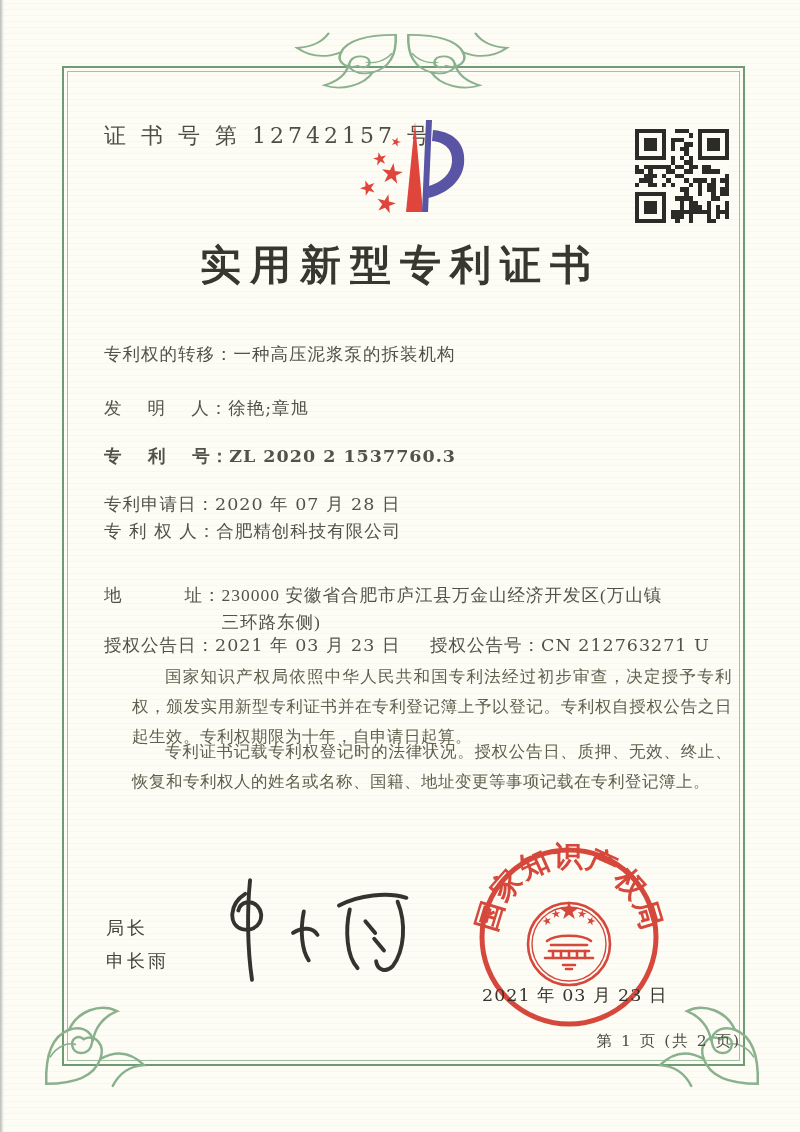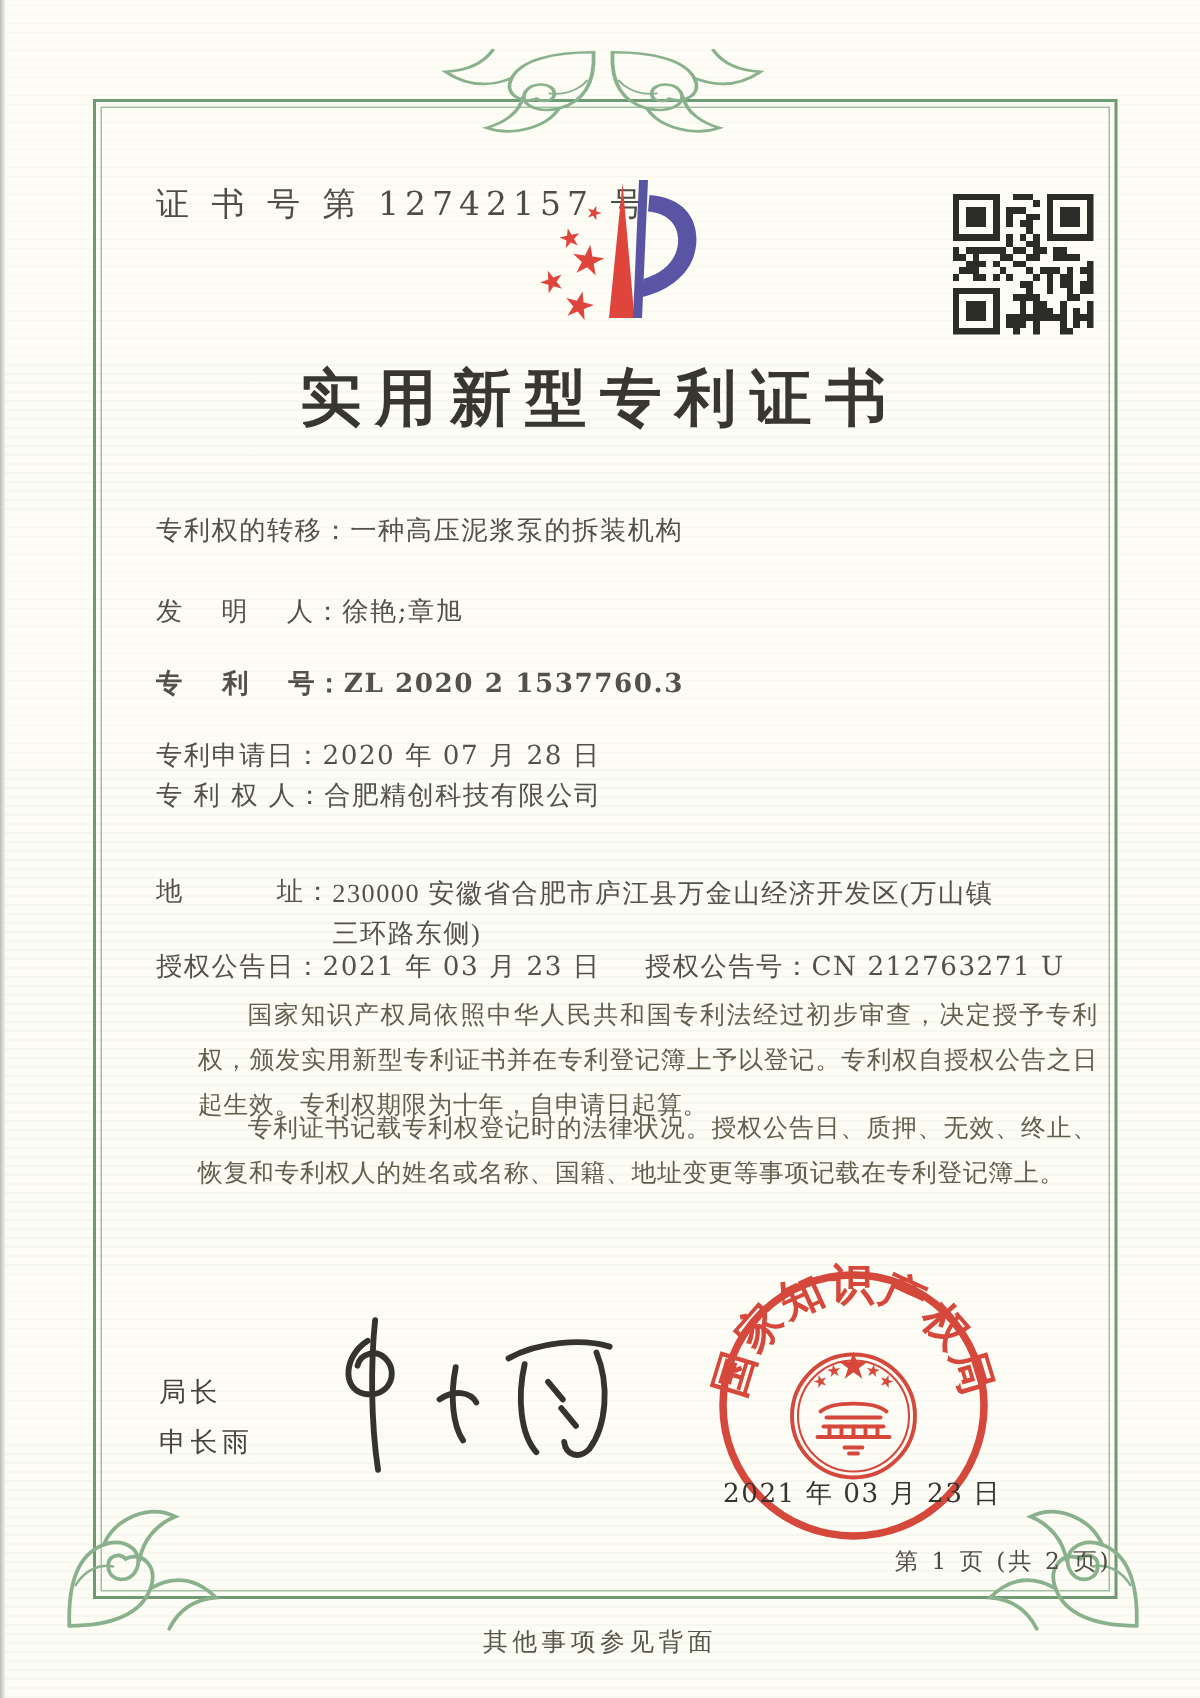--- a/index.html
+++ b/index.html
@@ -323,14 +323,13 @@
         <path d="M76,110 h40"></path>
         <path d="M72,117 h48"></path>
         <path d="M80,110 v7 M88,110 v7 M96,110 v7 M104,110 v7 M112,110 v7"></path>
         <path d="M90,124 h12 M93,128 h6"></path>
       </g>
     </svg>
   </div>
   <div class="seal-date">2021 年 03 月 23 日</div>
 
   <div class="page-no">第 1 页 (共 2 页)</div>
-  <div class="back-note">其他事项参见背面</div>
 </div>
 
 </body></html>

